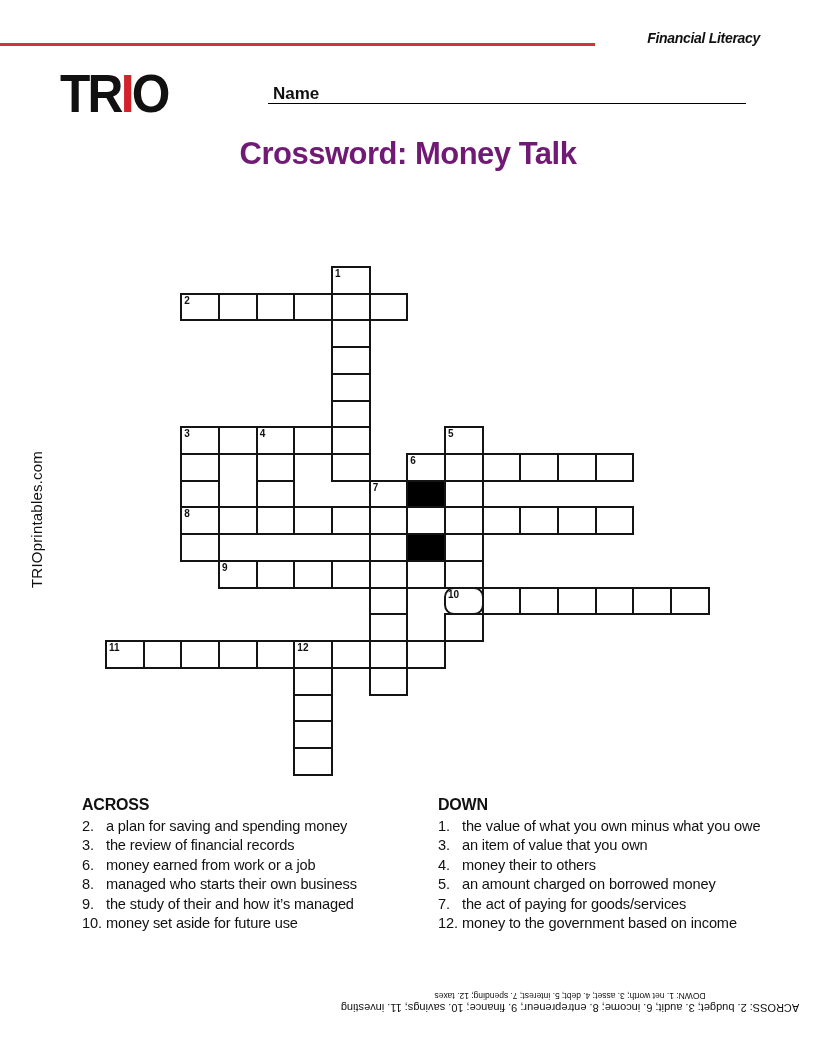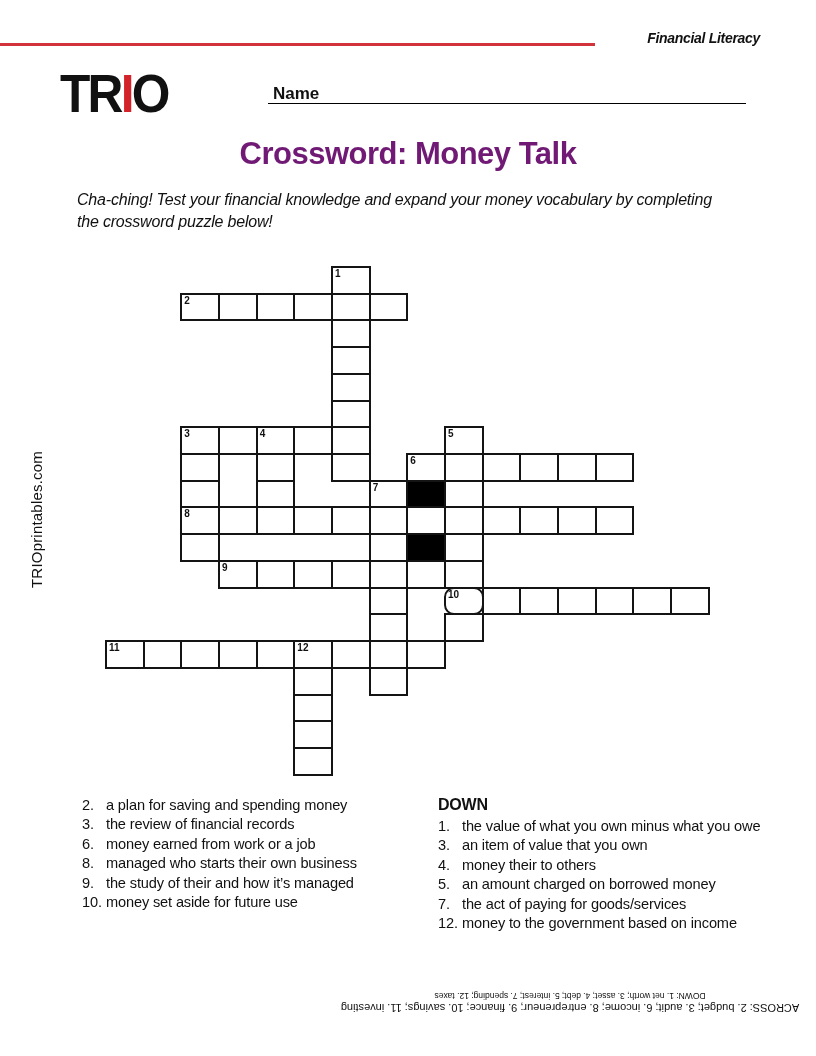--- a/index.html
+++ b/index.html
@@ -53,21 +53,20 @@
   <div class="rule"></div>
   <div class="fin-lit">Financial Literacy</div>
 
   <div class="logo"><span>TR</span><span class="red">I</span><span>O</span></div>
 
   <div class="name-row">Name</div>
   <div class="name-line"></div>
 
   <div class="title">Crossword: Money Talk</div>
 
-  <div class="intro">Cha-ching! Test your financial knowledge and expand your money vocabulary by completing the crossword puzzle below!</div>
 
   <div class="side">TRIOprintables.com</div>
 
   <div class="grid" id="grid">
       <div class="cell" style="left: 226.02px; top: 0px; width: 39.67px; height: 28.72px;">
         <span class="num">1</span>
       </div>
       <div class="cell" style="left: 75.34px; top: 26.72px; width: 39.67px; height: 28.72px;">
         <span class="num">2</span>
       </div>
@@ -163,20 +162,21 @@
       <div class="cell" style="left: 263.69px; top: 374.08px; width: 39.67px; height: 28.72px;"></div>
       <div class="cell" style="left: 301.36px; top: 374.08px; width: 39.67px; height: 28.72px;"></div>
       <div class="cell" style="left: 188.35px; top: 400.8px; width: 39.67px; height: 28.72px;"></div>
       <div class="cell" style="left: 263.69px; top: 400.8px; width: 39.67px; height: 28.72px;"></div>
       <div class="cell" style="left: 188.35px; top: 427.52px; width: 39.67px; height: 28.72px;"></div>
       <div class="cell" style="left: 188.35px; top: 454.24px; width: 39.67px; height: 28.72px;"></div>
       <div class="cell" style="left: 188.35px; top: 480.96px; width: 39.67px; height: 28.72px;"></div>
     </div>
 
   <div class="clues across">
+    <h3>ACROSS</h3>
     <div>
         <div class="clue">
           <span class="num">2.</span>
           <span class="txt">a plan for saving and spending money</span>
         </div>
         <div class="clue">
           <span class="num">3.</span>
           <span class="txt">the review of financial records</span>
         </div>
         <div class="clue">

